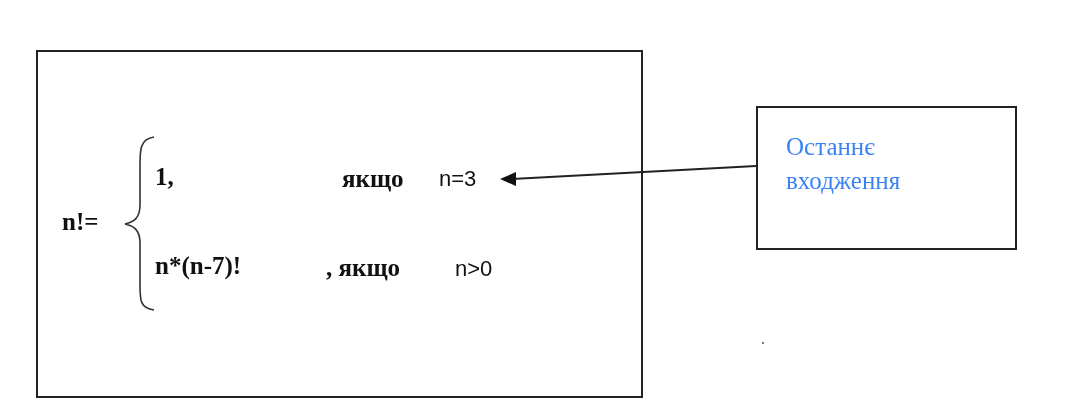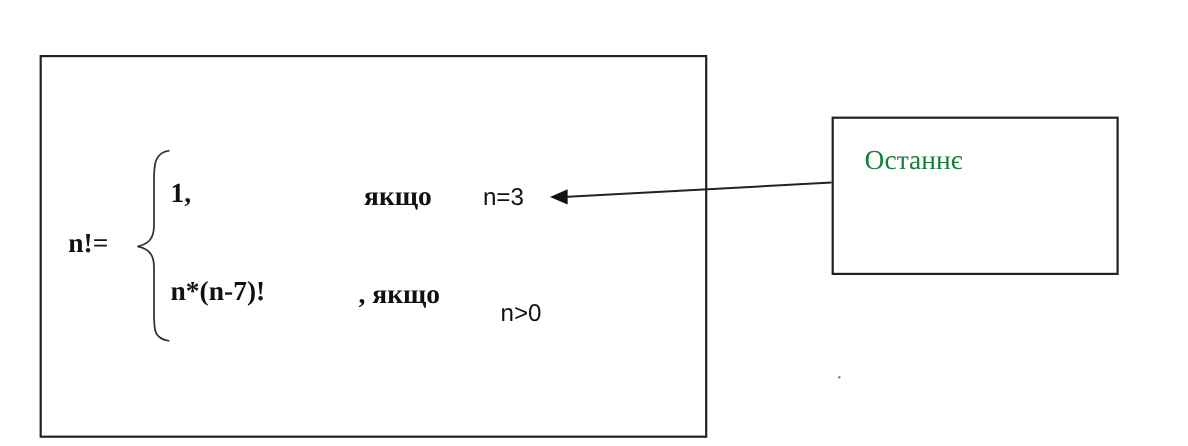--- a/index.html
+++ b/index.html
@@ -2,44 +2,45 @@
 <html><head>
 <meta charset="utf-8">
 <style>
   html, body { margin:0; padding:0; background:#fff; }
   body { width:1080px; height:405px; position:relative; overflow:hidden; font-family:"Liberation Serif", serif; color:#111; }
   .box { position:absolute; border:2px solid #222; box-sizing:border-box; }
   #main-box { left:36px; top:50px; width:607px; height:348px; }
   #note-box { left:756px; top:106px; width:261px; height:144px; }
   .t { position:absolute; white-space:nowrap; font-weight:bold; font-size:25px; }
   .n { font-family:"Liberation Sans", sans-serif; font-weight:normal; font-size:22px; }
-  #note-text { position:absolute; left:28px; top:22px; font-size:25px; line-height:34px; color:#15803d; }
+  #note-text { position:absolute; left:28px; top:22px; font-size:25px; line-height:34px; color:#3b82f6; }
   svg { position:absolute; left:0; top:0; }
   .dot { position:absolute; left:762px; top:342px; width:2px; height:2px; background:#777; }
 </style>
 </head>
 <body>
 
 <div class="box" id="main-box"></div>
 
 <span class="t" style="left:62px;top:208px;">n!=</span>
 
 <svg width="1080" height="405">
   <path d="M154,137 C140,139 140,150 140,165 L140,205 C140,218 134,222 125,224 C134,226 140,230 140,243 L140,285 C140,300 140,308 154,310" fill="none" stroke="#333" stroke-width="1.6"></path>
   <line x1="756" y1="166" x2="512" y2="179" stroke="#222" stroke-width="1.8"></line>
   <polygon points="500,179 516,172 516,186" fill="#111"></polygon>
 </svg>
 
 <span class="t" style="left:155px;top:163px;">1,</span>
-<span class="t" style="left:331px;top:165px;">якщо</span>
+<span class="t" style="left:342px;top:165px;">якщо</span>
 <span class="t n" style="left:439px;top:166px;">n=3</span>
 
 <span class="t" style="left:155px;top:252px;">n*(n-7)!</span>
 <span class="t" style="left:326px;top:254px;">, якщо</span>
-<span class="t n" style="left:455px;top:256px;margin-top:16px;">n&gt;0</span>
+<span class="t n" style="left:455px;top:256px;">n&gt;0</span>
 
 <div class="box" id="note-box">
   <div id="note-text">
     <div>Останнє</div>
+    <div>входження</div>
   </div>
 </div>
 
 <div class="dot"></div>
 
 </body></html>

